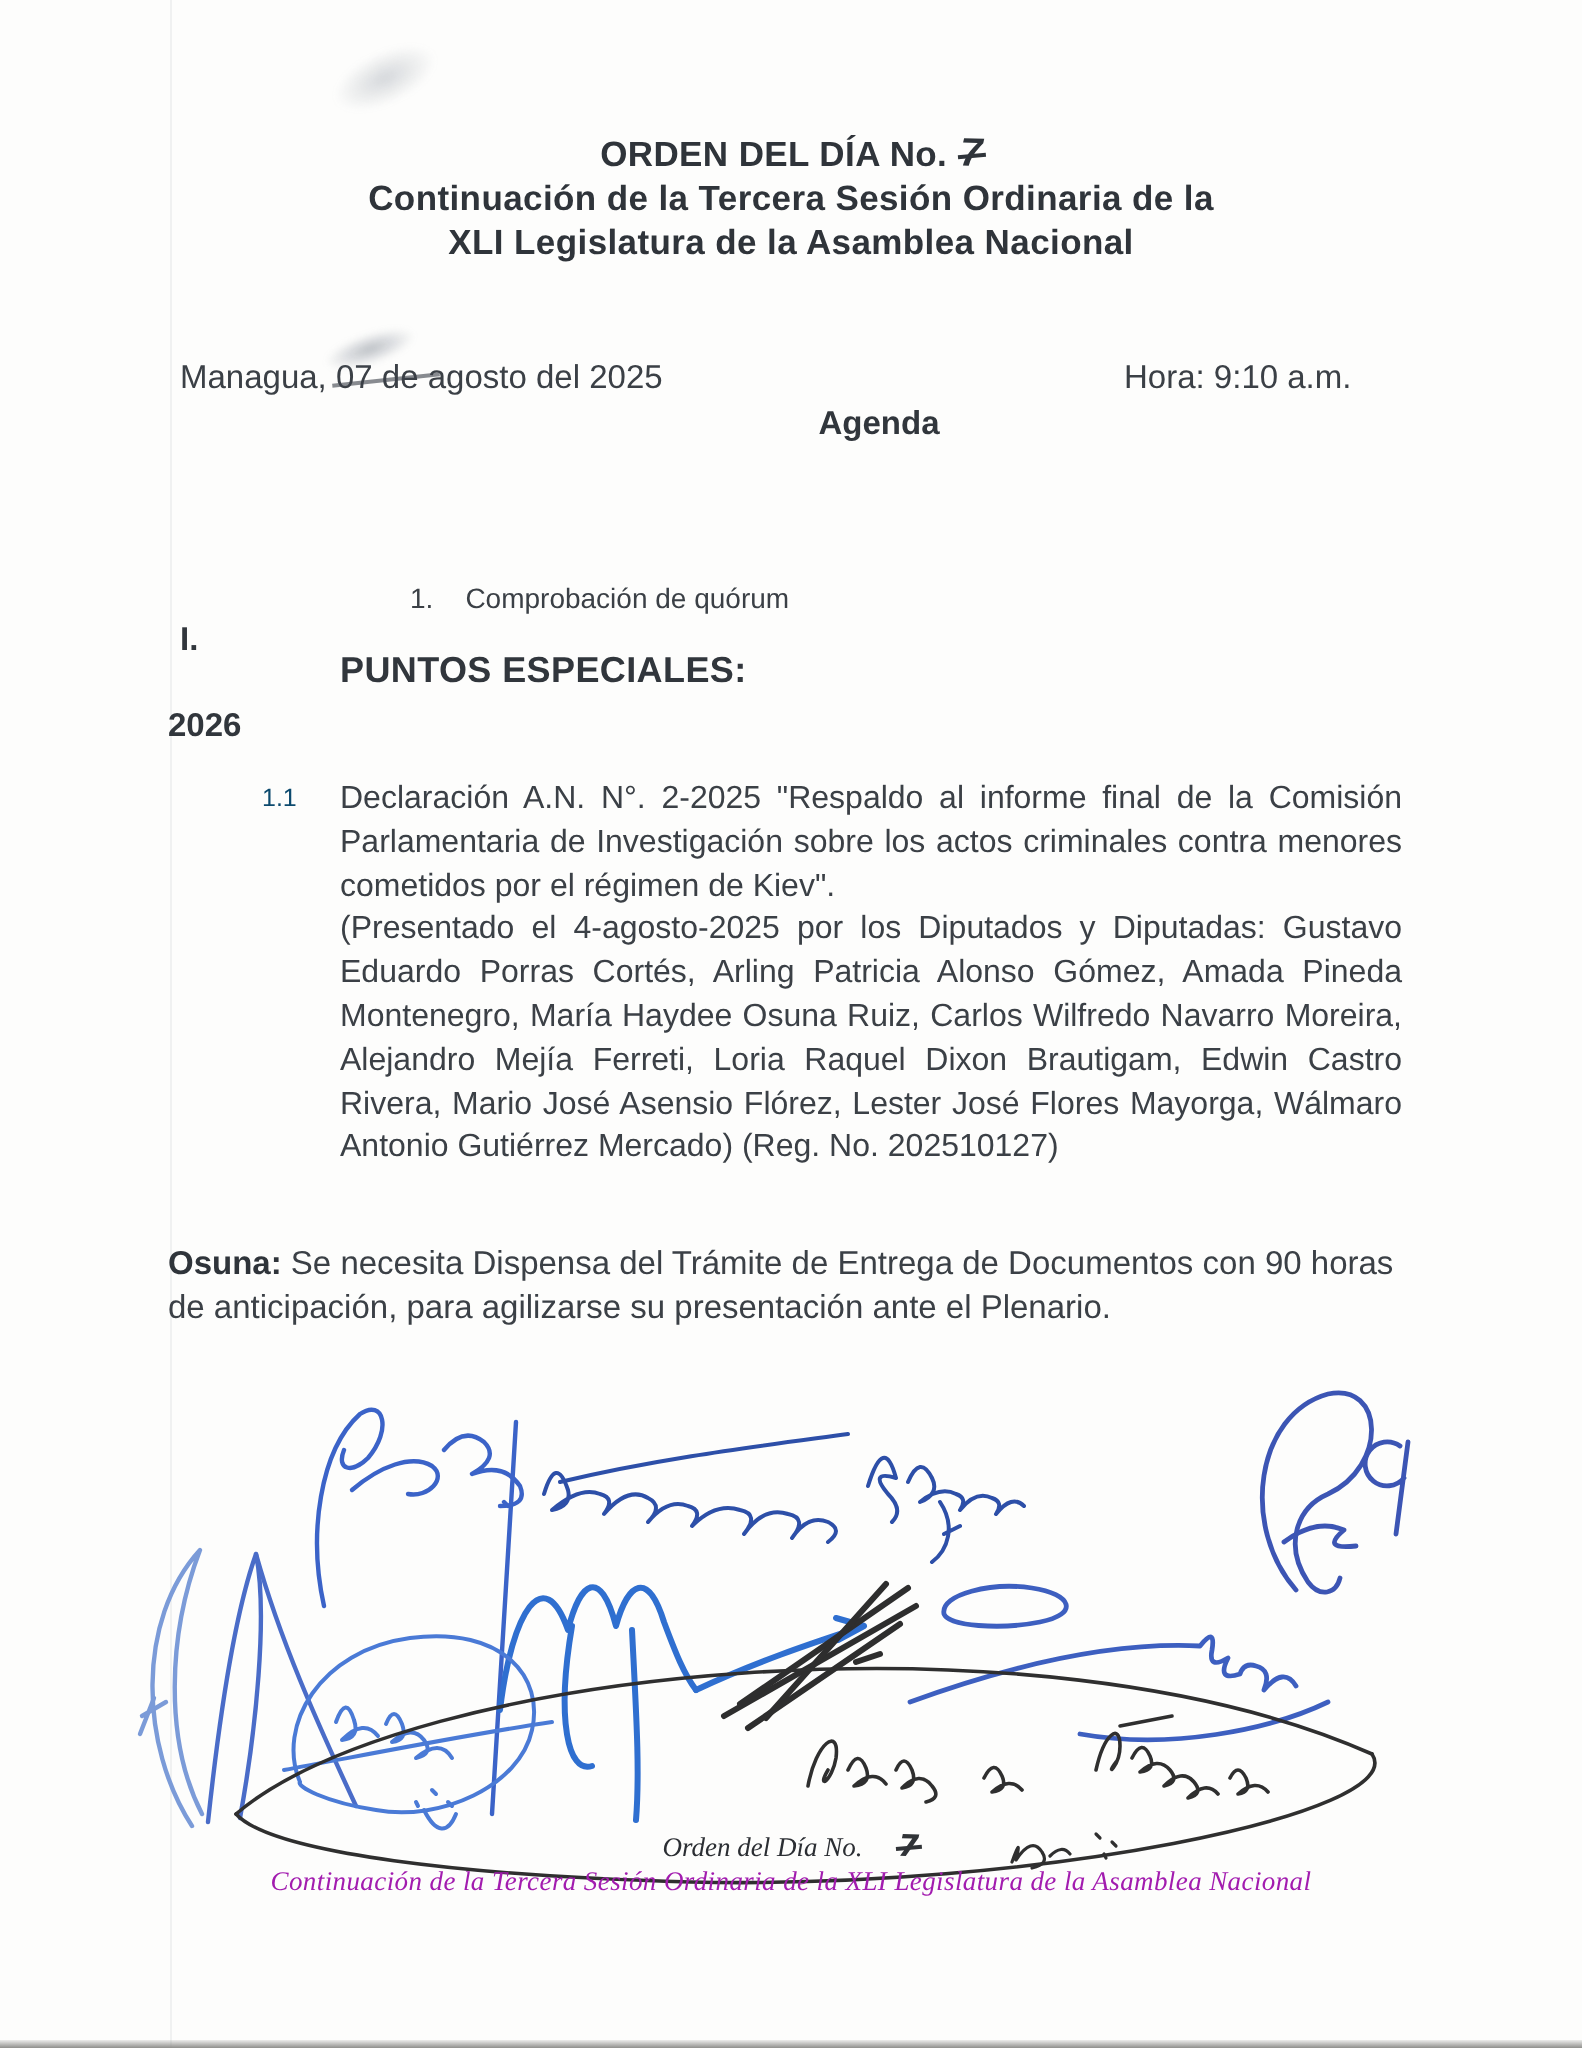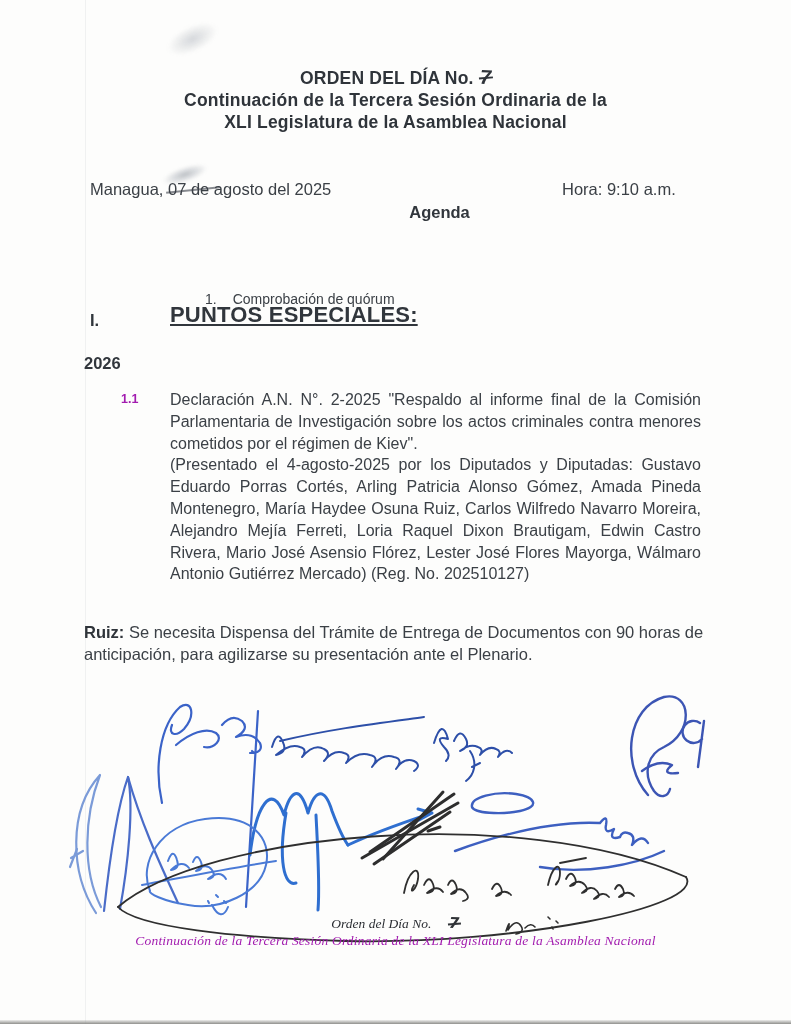--- a/index.html
+++ b/index.html
@@ -25,23 +25,23 @@
     filter:blur(1.5px);transform:rotate(-18deg);}
   .date-day::after{content:"";position:absolute;left:-2px;top:46%;width:54px;height:1.7px;
     background:rgba(58,64,72,.6);transform:rotate(-6deg);}
   .time{left:562px;top:180px;font-size:16.5px;}
   .agenda-heading{left:0;top:203px;width:100%;text-align:center;font-weight:700;
     font-size:16.5px;color:#31363c;margin-left:44px;}
   .agenda-item{left:205px;top:247px;font-size:14px;margin-top:44px;}
   .agenda-item .num{margin-right:16px;}
   
   .sec-numeral{left:90px;top:311px;font-weight:700;font-size:16.5px;color:#31363c;}
-  .sec-title{left:170px;top:302px;font-weight:700;font-size:22px;color:#31363c;letter-spacing:.2px;text-decoration:underline;}
+  .sec-title{left:170px;top:325px;font-weight:700;font-size:18px;color:#31363c;letter-spacing:.2px;}
   .sec-year{left:84px;top:354px;font-weight:700;font-size:16.5px;color:#31363c;}
-  .item-number{left:121px;top:392px;font-weight:700;font-size:12.5px;color:#a21caf;}
+  .item-number{left:131px;top:392px;font-weight:400;font-size:12.5px;color:#0c4a6e;}
   .item-body{left:170px;top:389px;width:531px;font-size:16px;line-height:21.8px;}
   .item-body p{margin:0;text-align:justify;}
   
   .note{left:84px;top:621px;width:628px;font-size:16.5px;line-height:22px;}
   .note b{color:#2f343a;}
   
   .footer-line1{left:0;top:914px;width:100%;text-align:center;
     font-family:"Liberation Serif",serif;font-style:italic;font-size:13.5px;color:#2b2e33;}
   .footer-seven{font-size:15px;margin-left:18px;color:#303337;font-family:"DejaVu Sans",sans-serif;}
   .footer-line2{left:0;top:933px;width:100%;text-align:center;
@@ -86,21 +86,21 @@
   <div class="abs sec-title">PUNTOS ESPECIALES:</div>
   <div class="abs sec-year">2026</div>
 
   <div class="abs item-number">1.1</div>
   <div class="abs item-body">
     <p>Declaración A.N. N°. 2-2025 "Respaldo al informe final de la Comisión Parlamentaria de Investigación sobre los actos criminales contra menores cometidos por el régimen de Kiev".</p>
     <p>(Presentado el 4-agosto-2025 por los Diputados y Diputadas: Gustavo Eduardo Porras Cortés, Arling Patricia Alonso Gómez, Amada Pineda Montenegro, María Haydee Osuna Ruiz, Carlos Wilfredo Navarro Moreira, Alejandro Mejía Ferreti, Loria Raquel Dixon Brautigam, Edwin Castro Rivera, Mario José Asensio Flórez, Lester José Flores Mayorga, Wálmaro Antonio Gutiérrez Mercado) (Reg. No. 202510127)</p>
   </div>
 
   <div class="abs note">
-    <b>Ruiz:</b><span> Se necesita Dispensa del Trámite de Entrega de Documentos con 90 horas de anticipación, para agilizarse su presentación ante el Plenario.</span>
+    <b>Osuna:</b><span> Se necesita Dispensa del Trámite de Entrega de Documentos con 90 horas de anticipación, para agilizarse su presentación ante el Plenario.</span>
   </div>
 
   <div class="abs sig-layer">
     <svg width="791" height="310" viewBox="0 0 791 310" fill="none" stroke-linecap="round" stroke-linejoin="round">
 
       <g stroke="#7b9bd8" stroke-width="2.2">
         <path d="M 96 258 C 70 218 68 155 100 120 C 84 162 82 215 101 252"></path>
         <path d="M 70 212 l 7 -18 m -6 9 l 12 -7"></path>
       </g>
       <g stroke="#4a6cc8" stroke-width="2.2">

